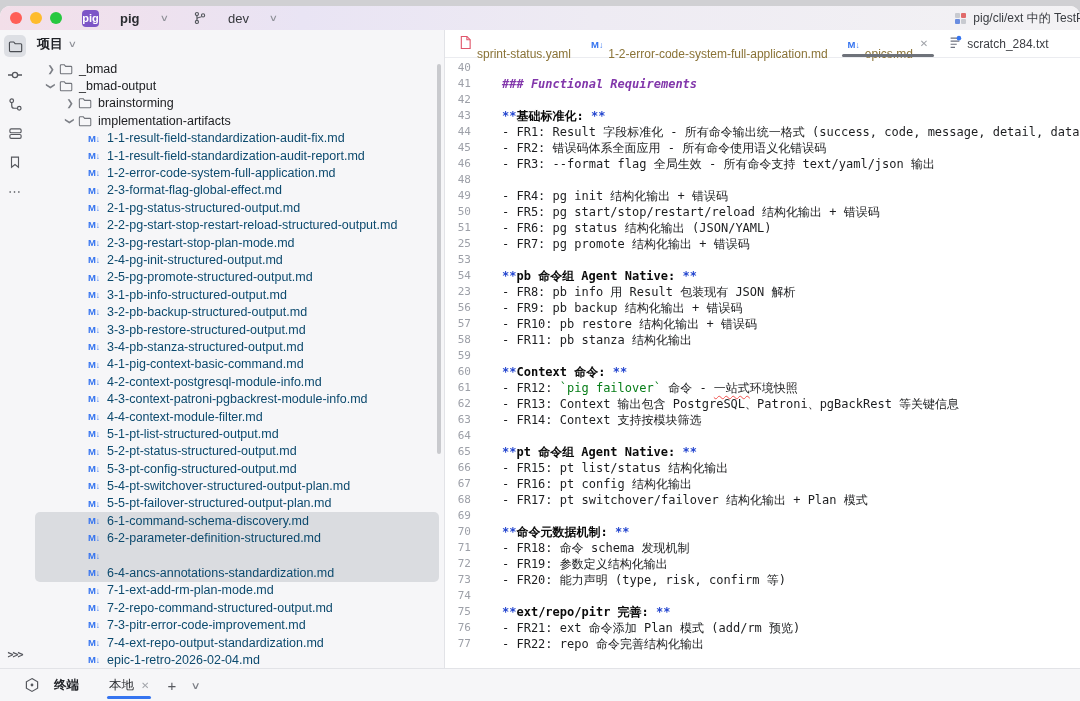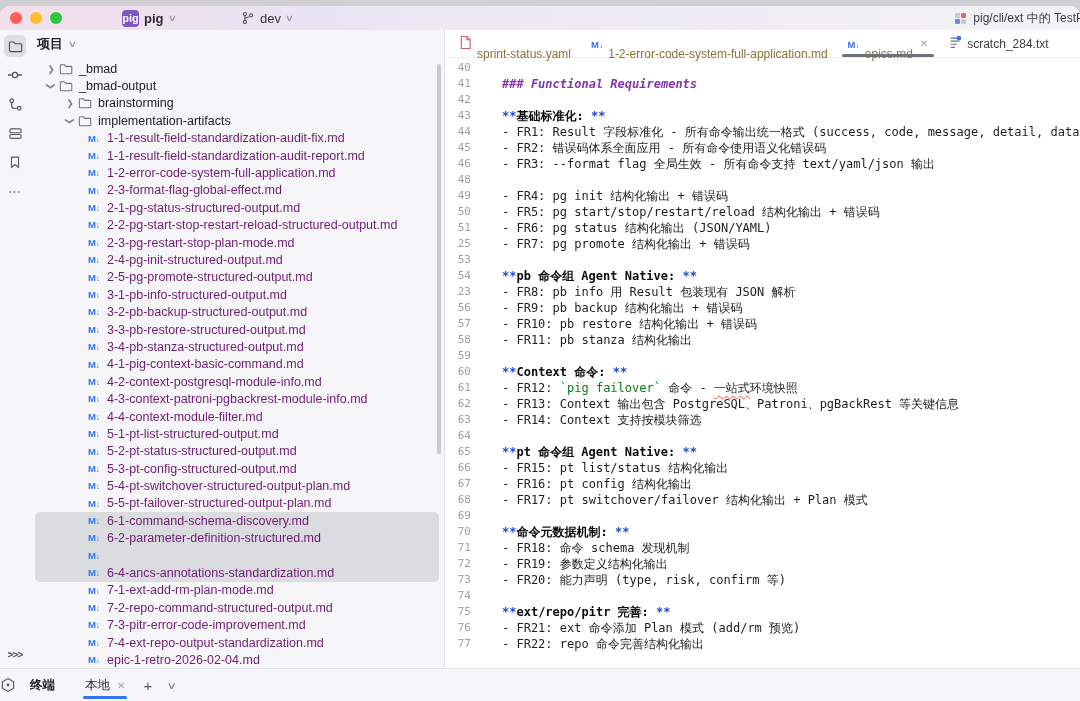--- a/index.html
+++ b/index.html
@@ -8,21 +8,21 @@
   .window { position:absolute; top:6px; left:0; width:1080px; height:695px;
             border-radius:10px 10px 0 0; overflow:hidden; background:#fff;
             display:flex; flex-direction:column; }
   
   .titlebar { height:24px; flex:0 0 24px; display:flex; align-items:center;
     background:linear-gradient(to right,#f3dfe9 0%,#e9e4f4 28%,#eeebf3 55%,#f3f2f4 100%);
     padding:0 0 0 10px; position:relative; }
   .lights { display:flex; gap:8px; margin-right:20px; }
   .light { width:12px; height:12px; border-radius:50%; }
   .light.r { background:#ff5f57; } .light.y { background:#febc2e; } .light.g { background:#28c840; }
-  .tb-widget { display:flex; align-items:center; gap:5px; margin-right:26px; cursor:default;margin-left:40px; }
+  .tb-widget { display:flex; align-items:center; gap:21px; margin-right:26px; cursor:default; }
   .picon { width:17px; height:17px; border-radius:4px; background:#7d55c7; color:#fff;
            font-size:11px; font-weight:bold; display:flex; align-items:center; justify-content:center; }
   .tb-label { font-size:13px; color:#2b2d31; font-weight:600; }
   .tb-label.branch { font-weight:400; color:#36383d; }
   .chev { color:#8d9097; font-size:9px; transform:scaleX(1.4); display:inline-block; }
   .tb-right { position:absolute; right:-4px; top:0; height:24px; display:flex; align-items:center; gap:6px;
               overflow:hidden; max-width:150px; white-space:nowrap; }
   .tb-run-text { font-size:12px; color:#3a3d42; }
   .runicon { width:13px; height:13px; flex:0 0 13px; }
   
@@ -37,21 +37,21 @@
   
   .panel { flex:0 0 414px; background:#f6f6f8; position:relative; display:flex; flex-direction:column; }
   .panel-head { height:28px; flex:0 0 28px; display:flex; align-items:center; gap:6px; padding-left:7px; }
   .panel-title { font-size:13px; font-weight:700; color:#1f2126; }
   .tree { flex:1 1 auto; overflow:hidden; padding-top:2px; }
   .trow { height:17.4px; display:flex; align-items:center; margin:0 5px; font-size:12.5px; color:#202124;
           white-space:nowrap; }
   .trow .tchev { width:14px; flex:0 0 14px; color:#7c7f86; font-size:9px; text-align:center; }
   .trow .ticon { flex:0 0 16px; width:16px; display:flex; justify-content:center; margin-right:5px; }
   .trow.file-row { }
-  .trow .flabel.ignored { color:#701a75; }
+  .trow .flabel.ignored { color:#0c4a6e; }
   .trow.selected { background:#dadce0; }
   .trow.sel-first { border-radius:5px 5px 0 0; }
   .trow.sel-last { border-radius:0 0 5px 5px; }
   .mdicon { color:#3574f0; font-weight:700; font-size:9.5px; font-family:"Liberation Sans",sans-serif; line-height:1; }
   .mdicon .arr { font-size:8.5px; }
   .panel-scroll { position:absolute; right:3px; top:34px; width:4px; height:390px; background:#c9cace; border-radius:2px; }
   .divider { flex:0 0 1px; background:#e2e3e7; }
   
   .editor { flex:1 1 auto; display:flex; flex-direction:column; background:#fff; min-width:0; }
   .tabbar { height:28px; flex:0 0 28px; display:flex; align-items:stretch; border-bottom:1px solid #ebecf0;
@@ -67,21 +67,21 @@
   .eline { display:flex; height:16px; white-space:pre; }
   .gutter { flex:0 0 34px; text-align:right; padding-right:8px; color:#9da0a8; font-size:11px; }
   .code { padding-left:23px; color:#1c1d1f; }
   .seg-h { color:#8237ab; font-style:italic; font-weight:600; }
   .seg-m { color:#2446cf; font-weight:700; }
   .seg-b { color:#0a0a0a; font-weight:700; }
   .seg-c { color:#067d17; }
   .seg-w { text-decoration:underline wavy 1px #f0524d; text-underline-offset:3px; }
   
   .bottombar { flex:0 0 33px; background:#f6f6f8; border-top:1px solid #e2e3e7; display:flex; align-items:center;
-               padding-left:0; }
+               padding-left:24px; }
   .bb-term { font-size:12.5px; font-weight:700; color:#1f2126; margin-left:14px; }
   .bb-tab { position:relative; display:flex; align-items:center; gap:7px; margin-left:28px; height:100%; padding:0 2px; }
   .bb-tab .lbl { font-size:12.5px; color:#26282c; }
   .bb-tab .close { color:#a2a5ab; font-size:10px; }
   .bb-tab::after { content:""; position:absolute; left:0; right:0; bottom:2px; height:3px; background:#3574f0; border-radius:2px; }
   .bb-plus { color:#56585e; font-size:15px; margin-left:16px; font-weight:400; }
   .bb-chev { color:#7c7f86; font-size:10px; margin-left:16px; transform:scaleX(1.4); }
 </style>
 </head>
 <body>

